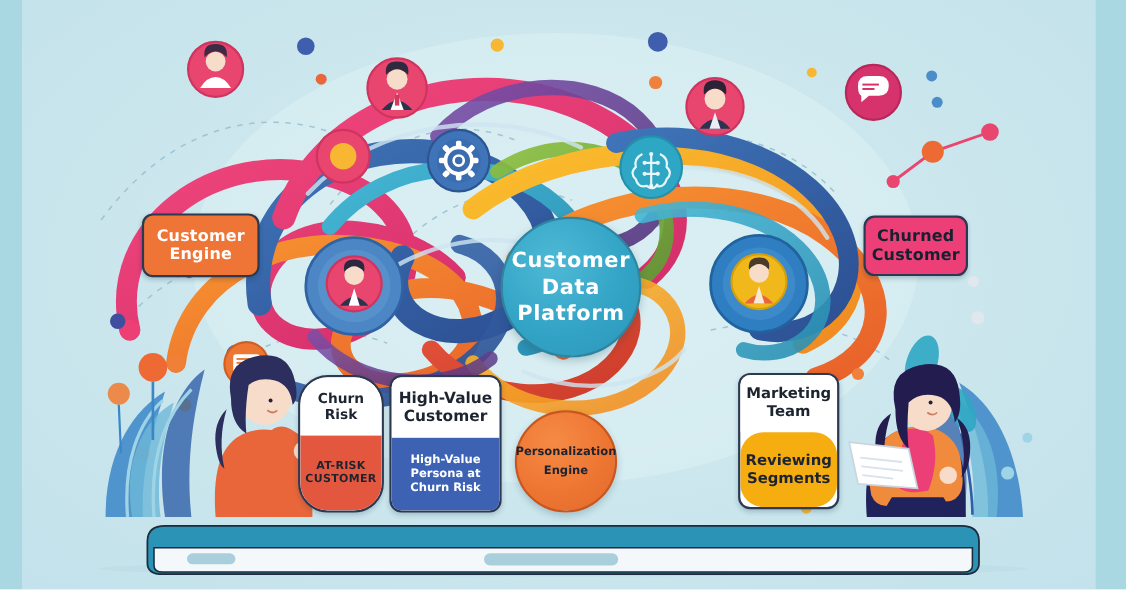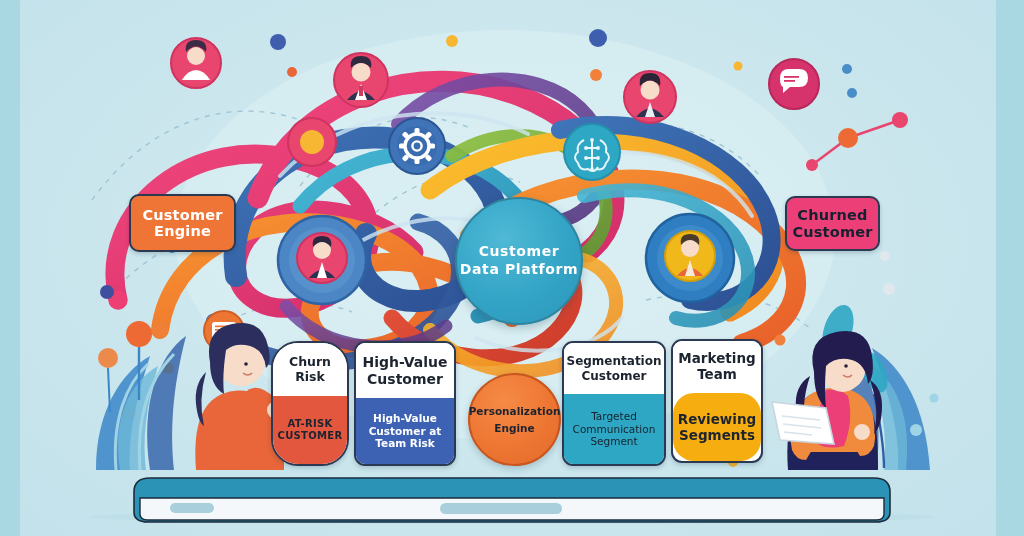--- a/index.html
+++ b/index.html
@@ -34,21 +34,21 @@
     left:785px;top:196px;width:95px;height:55px;
     background:#ec3f78;border:2px solid #2b3a52;color:#16202e;
     font-size:14.5px;font-weight:700;letter-spacing:.2px;padding:2px 4px;
   }
 
   .cdp{
     position:absolute;left:455px;top:197px;width:124px;height:124px;border-radius:50%;
     background:radial-gradient(circle at 38% 32%, #4fb9d6 0%, #33a4c6 55%, #2b96b8 100%);
     border:2px solid #2f84a0;
     display:flex;align-items:center;justify-content:center;text-align:center;
-    color:#ffffff;font-size:14px;font-weight:700;line-height:1.28;letter-spacing:.6px;
+    color:#ffffff;font-size:19px;font-weight:700;line-height:1.28;letter-spacing:.6px;
     box-shadow:0 3px 8px rgba(20,60,80,.25);
   }
 
   .pengine{
     position:absolute;left:468px;top:373px;width:93px;height:93px;border-radius:50%;
     background:radial-gradient(circle at 38% 30%, #f58b45 0%, #ee7633 55%, #e36a2a 100%);
     border:2px solid #c8561f;
     display:flex;align-items:center;justify-content:center;text-align:center;
     color:#1d2430;font-size:10.5px;font-weight:700;line-height:1.55;padding:0 5px;
     box-sizing:border-box;
@@ -426,27 +426,23 @@
 
   <div class="pengine">Personalization Engine</div>
 
   <div class="card card-churn">
     <div class="head">Churn Risk</div>
     <div class="body">AT-RISK CUSTOMER</div>
   </div>
 
   <div class="card card-hv">
     <div class="head">High-Value Customer</div>
-    <div class="body">High-Value Customer at Team Risk</div>
+    <div class="body">High-Value Persona at Churn Risk</div>
   </div>
 
-  <div class="card card-seg">
-    <div class="head">Segmentation Customer</div>
-    <div class="body">Targeted Communication Segment</div>
-  </div>
 
   <div class="card card-mkt">
     <div class="head">Marketing Team</div>
     <div class="body">Reviewing Segments</div>
   </div>
 
   <div class="sr">Customer Data Platform infographic illustration</div>
 </div>
 
 </body></html>

